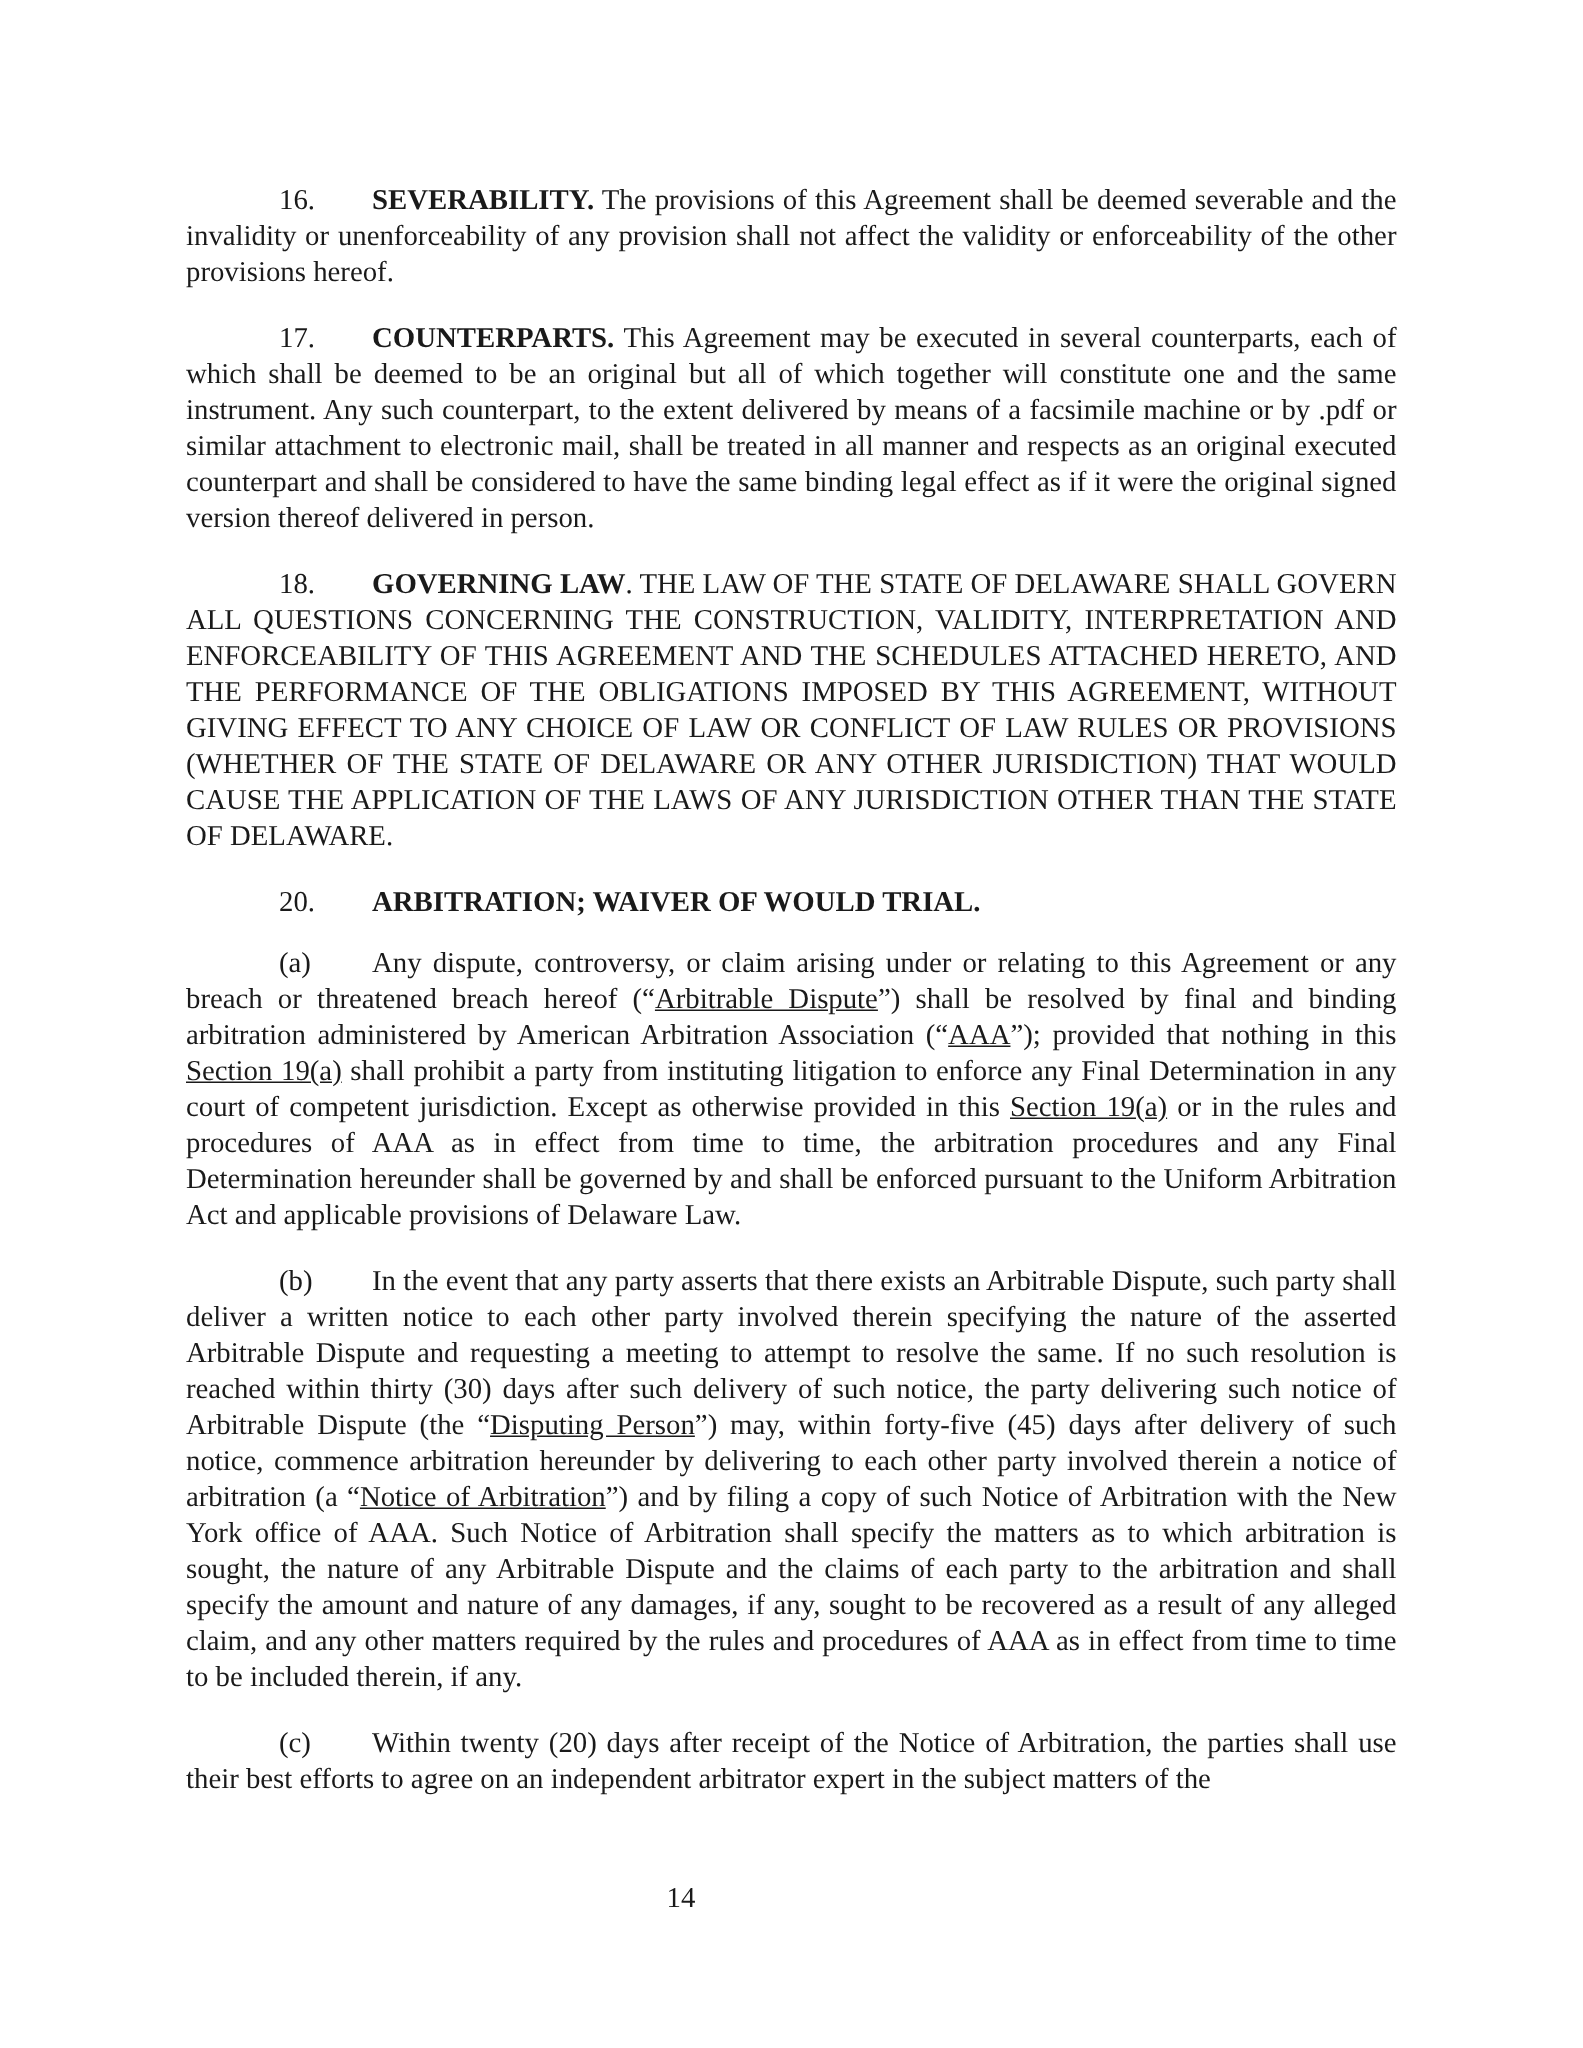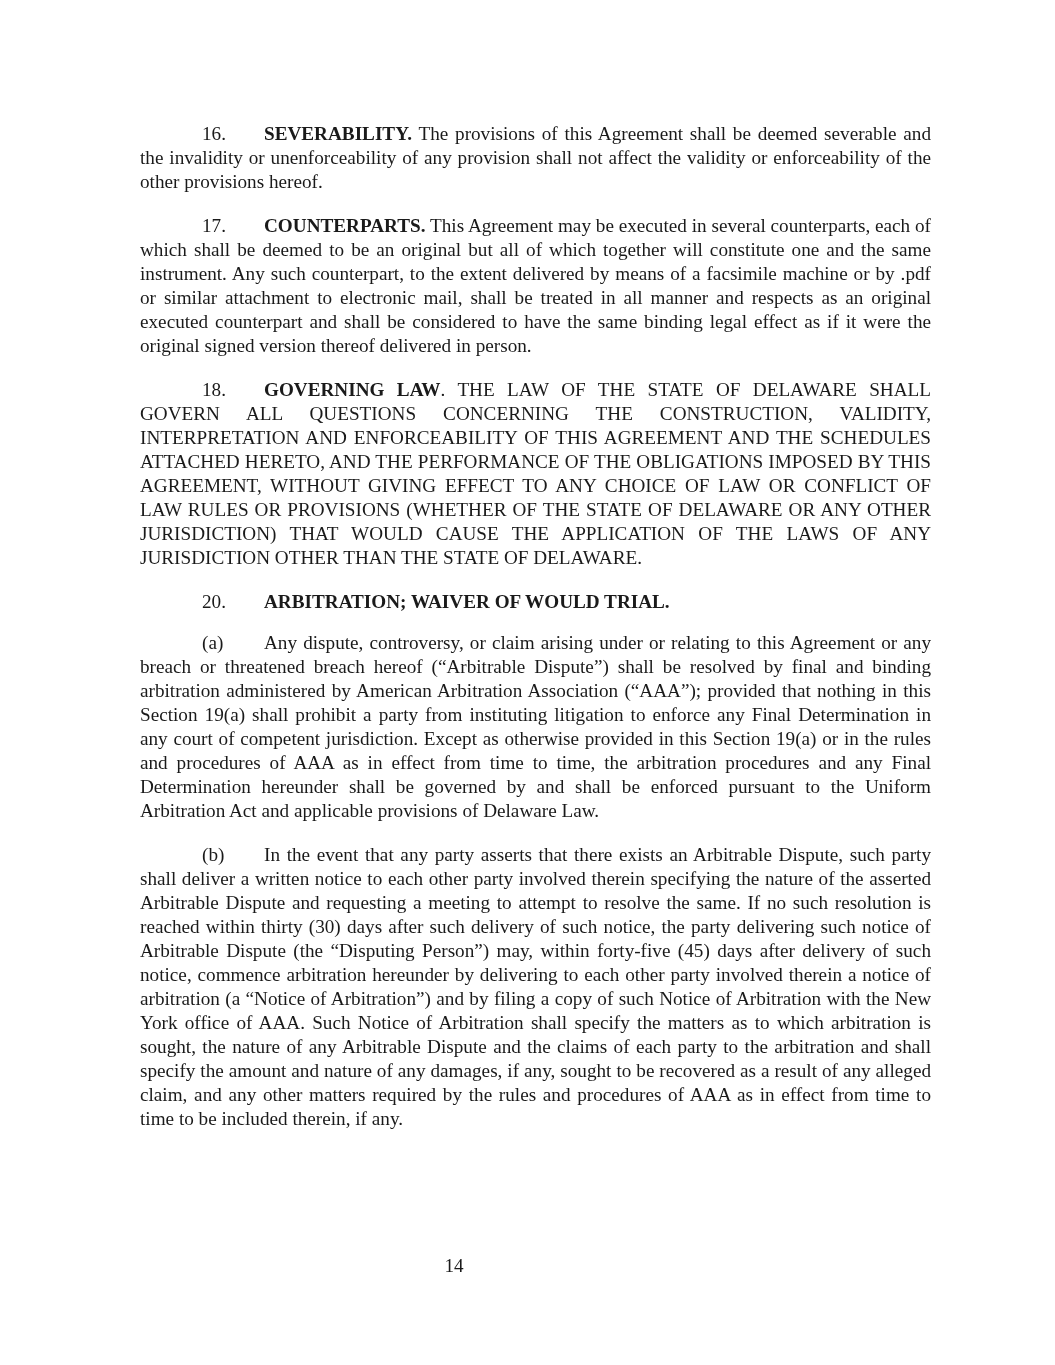--- a/index.html
+++ b/index.html
@@ -1,40 +1,41 @@
 <!DOCTYPE html>
 <html><head>
 <meta charset="utf-8">
 <style>
   html, body { margin: 0; padding: 0; background: #ffffff; }
   body { width: 1055px; height: 1365px; position: relative; overflow: hidden; }
   .page {
     position: absolute; left: 124px; top: 122px; width: 807px;
     font-family: "Liberation Serif", serif; font-size: 19.2px; line-height: 24px; color: #1a1a1a;
   }
-  p { margin: 0 0 20px 16px; text-align: justify; }
+  p { margin: 0 0 20px 0; text-align: justify; }
   .para { text-indent: 62px; }
   .num { display: inline-block; width: 62px; text-indent: 0; }
   .b { font-weight: bold; }
-  .u { }
+  .u { text-decoration: underline; }
   .heading { padding-left: 62px; margin-bottom: 17px; }
   .pagenum { position: absolute; top: 1255px; left: 0; width: 908px; text-align: center;
     font-family: "Liberation Serif", serif; font-size: 19.2px; color: #1a1a1a; }
 </style>
 </head>
 <body>
 
 <div class="page">
   <p class="para"><span class="num">16.</span><span class="b">SEVERABILITY.</span><span> The provisions of this Agreement shall be deemed severable and the invalidity or unenforceability of any provision shall not affect the validity or enforceability of the other provisions hereof.</span></p>
 
   <p class="para"><span class="num">17.</span><span class="b">COUNTERPARTS.</span><span> This Agreement may be executed in several counterparts, each of which shall be deemed to be an original but all of which together will constitute one and the same instrument. Any such counterpart, to the extent delivered by means of a facsimile machine or by .pdf or similar attachment to electronic mail, shall be treated in all manner and respects as an original executed counterpart and shall be considered to have the same binding legal effect as if it were the original signed version thereof delivered in person.</span></p>
 
   <p class="para"><span class="num">18.</span><span class="b">GOVERNING LAW</span><span>. THE LAW OF THE STATE OF DELAWARE SHALL GOVERN ALL QUESTIONS CONCERNING THE CONSTRUCTION, VALIDITY, INTERPRETATION AND ENFORCEABILITY OF THIS AGREEMENT AND THE SCHEDULES ATTACHED HERETO, AND THE PERFORMANCE OF THE OBLIGATIONS IMPOSED BY THIS AGREEMENT, WITHOUT GIVING EFFECT TO ANY CHOICE OF LAW OR CONFLICT OF LAW RULES OR PROVISIONS (WHETHER OF THE STATE OF DELAWARE OR ANY OTHER JURISDICTION) THAT WOULD CAUSE THE APPLICATION OF THE LAWS OF ANY JURISDICTION OTHER THAN THE STATE OF DELAWARE.</span></p>
 
   <p class="heading"><span class="num">20.</span><span class="b">ARBITRATION; WAIVER OF WOULD TRIAL.</span></p>
 
   <p class="para"><span class="num">(a)</span><span>Any dispute, controversy, or claim arising under or relating to this Agreement or any breach or threatened breach hereof (“</span><span class="u">Arbitrable Dispute</span><span>”) shall be resolved by final and binding arbitration administered by American Arbitration Association (“</span><span class="u">AAA</span><span>”); provided that nothing in this </span><span class="u">Section 19(a)</span><span> shall prohibit a party from instituting litigation to enforce any Final Determination in any court of competent jurisdiction. Except as otherwise provided in this </span><span class="u">Section 19(a)</span><span> or in the rules and procedures of AAA as in effect from time to time, the arbitration procedures and any Final Determination hereunder shall be governed by and shall be enforced pursuant to the Uniform Arbitration Act and applicable provisions of Delaware Law.</span></p>
 
   <p class="para"><span class="num">(b)</span><span>In the event that any party asserts that there exists an Arbitrable Dispute, such party shall deliver a written notice to each other party involved therein specifying the nature of the asserted Arbitrable Dispute and requesting a meeting to attempt to resolve the same. If no such resolution is reached within thirty (30) days after such delivery of such notice, the party delivering such notice of Arbitrable Dispute (the “</span><span class="u">Disputing Person</span><span>”) may, within forty-five (45) days after delivery of such notice, commence arbitration hereunder by delivering to each other party involved therein a notice of arbitration (a “</span><span class="u">Notice of Arbitration</span><span>”) and by filing a copy of such Notice of Arbitration with the New York office of AAA. Such Notice of Arbitration shall specify the matters as to which arbitration is sought, the nature of any Arbitrable Dispute and the claims of each party to the arbitration and shall specify the amount and nature of any damages, if any, sought to be recovered as a result of any alleged claim, and any other matters required by the rules and procedures of AAA as in effect from time to time to be included therein, if any.</span></p>
 
+  <p class="para"><span class="num">(c)</span><span>Within twenty (20) days after receipt of the Notice of Arbitration, the parties shall use their best efforts to agree on an independent arbitrator expert in the subject matters of the</span></p>
 </div>
 
 <div class="pagenum">14</div>
 
 </body></html>

